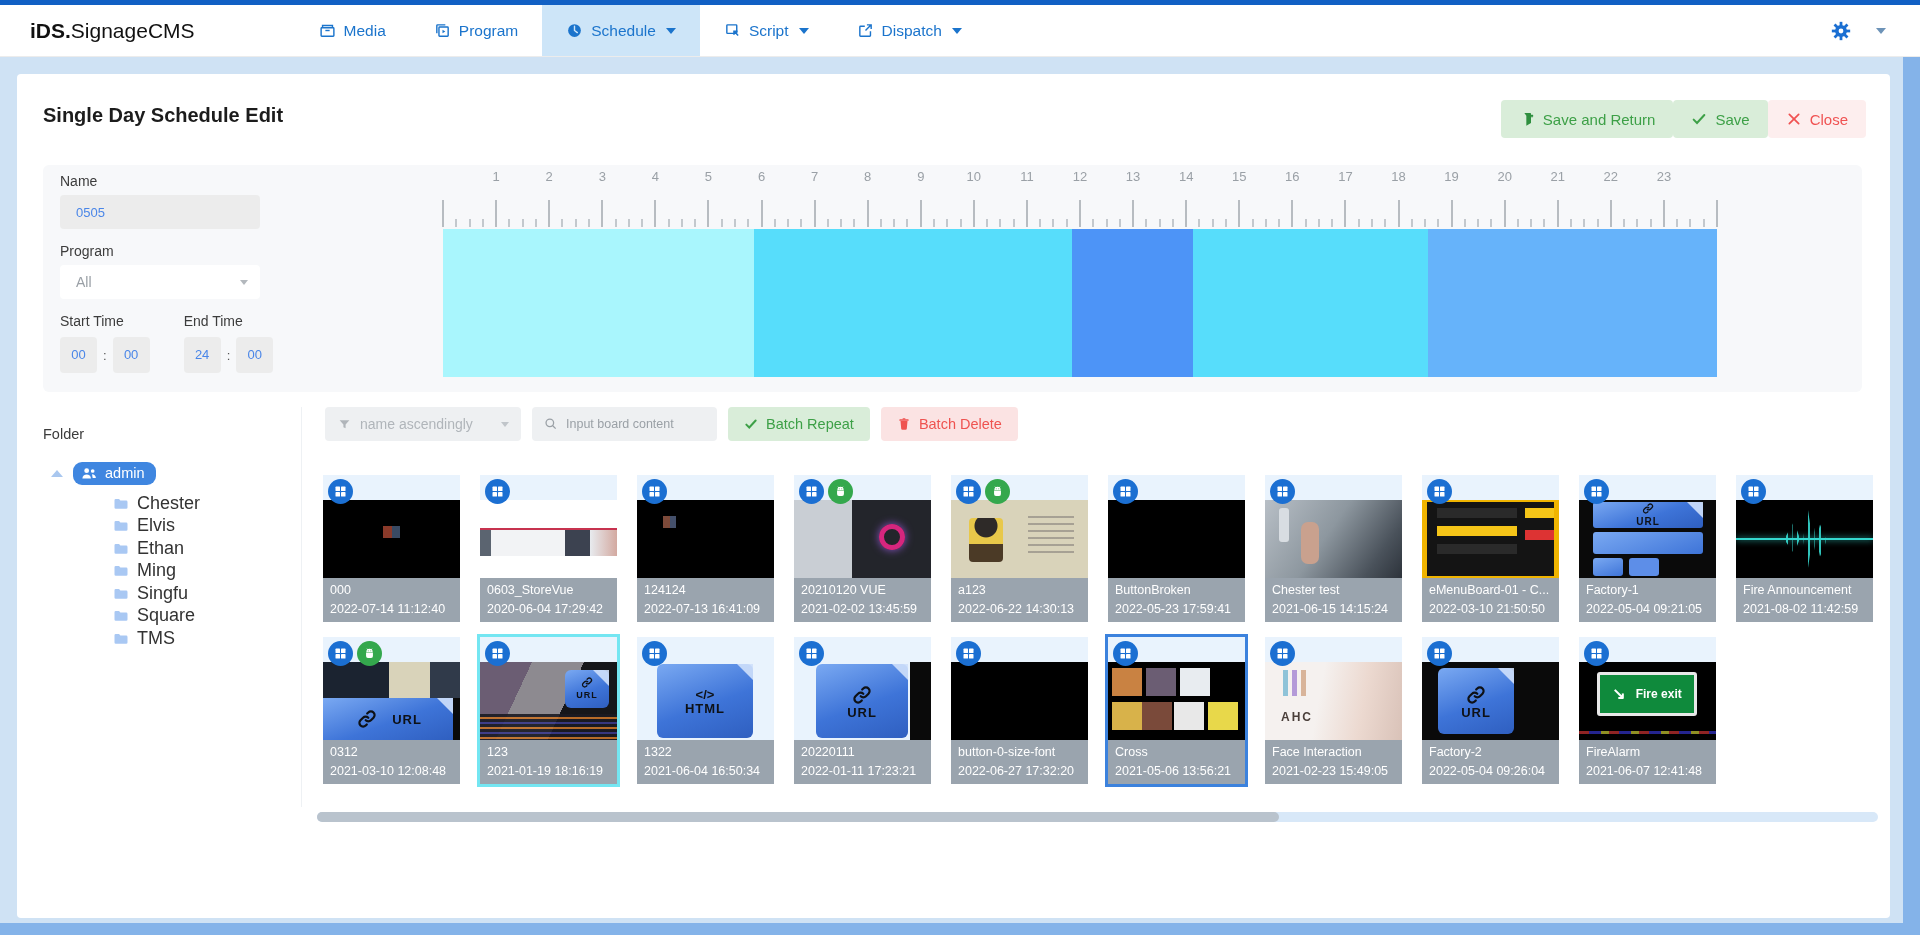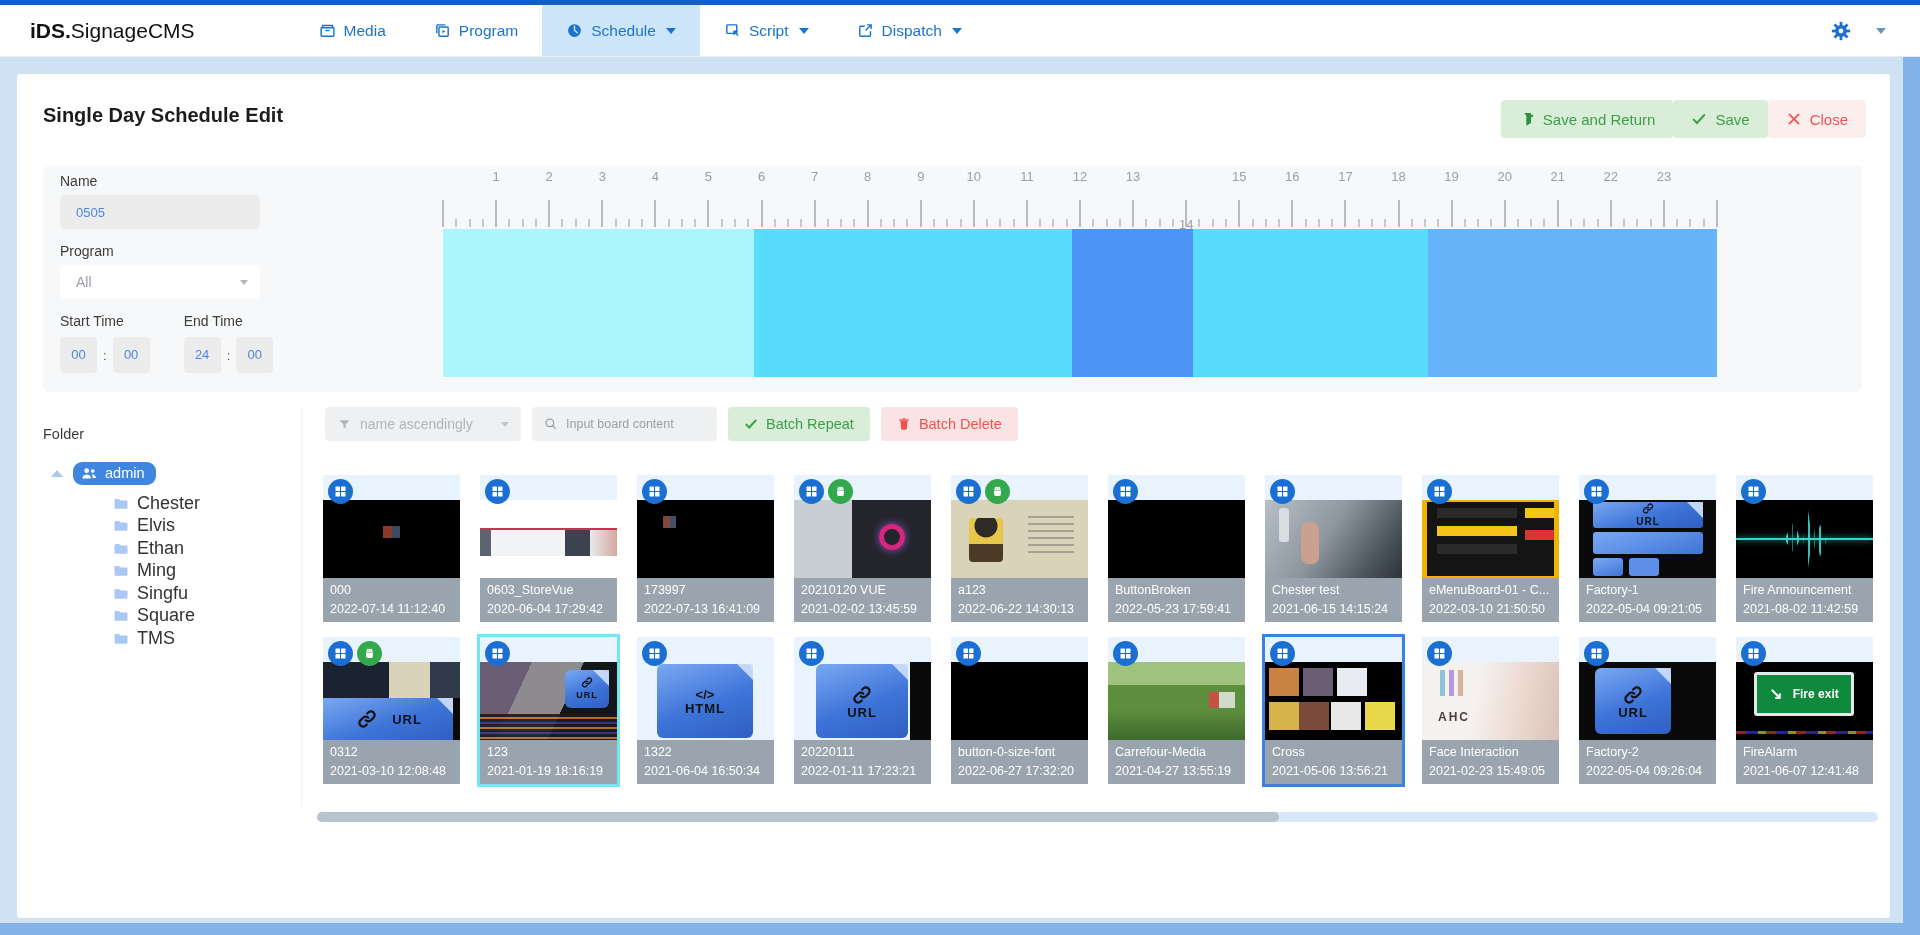--- a/index.html
+++ b/index.html
@@ -341,21 +341,21 @@
           <span style="left: 16.6667%;">4</span>
           <span style="left: 20.8333%;">5</span>
           <span style="left: 25%;">6</span>
           <span style="left: 29.1667%;">7</span>
           <span style="left: 33.3333%;">8</span>
           <span style="left: 37.5%;">9</span>
           <span style="left: 41.6667%;">10</span>
           <span style="left: 45.8333%;">11</span>
           <span style="left: 50%;">12</span>
           <span style="left: 54.1667%;">13</span>
-          <span style="left: 58.3333%; margin-top: 48px;">14</span>
+          <span style="left: 58.3333%;">14</span>
           <span style="left: 62.5%;">15</span>
           <span style="left: 66.6667%;">16</span>
           <span style="left: 70.8333%;">17</span>
           <span style="left: 75%;">18</span>
           <span style="left: 79.1667%;">19</span>
           <span style="left: 83.3333%;">20</span>
           <span style="left: 87.5%;">21</span>
           <span style="left: 91.6667%;">22</span>
           <span style="left: 95.8333%;">23</span>
         </div>
@@ -624,21 +624,21 @@
                 <rect x="12.8" y="12.8" width="7.2" height="7.2" rx="1"></rect>
               </g>
             </svg>
           </span>
         </div>
     <div class="thumb" data-thumb="black-dot-left">
       <span class="thumb-extra"></span>
 
     </div>
     <div class="caption">
-      <div class="media-name">173997</div>
+      <div class="media-name">124124</div>
       <div class="media-date">2022-07-13 16:41:09</div>
     </div>
   </div>
 
   <div class="card">
     <div class="badges">
           <span class="badge windows">
             <svg viewBox="0 0 24 24">
               <g fill="#fff">
                 <rect x="4" y="4" width="7.2" height="7.2" rx="1"></rect>
@@ -964,42 +964,20 @@
     <div class="thumb" data-thumb="black">
       <span class="thumb-extra"></span>
       
     </div>
     <div class="caption">
       <div class="media-name">button-0-size-font</div>
       <div class="media-date">2022-06-27 17:32:20</div>
     </div>
   </div>
 
-  <div class="card">
-    <div class="badges">
-          <span class="badge windows">
-            <svg viewBox="0 0 24 24">
-              <g fill="#fff">
-                <rect x="4" y="4" width="7.2" height="7.2" rx="1"></rect>
-                <rect x="12.8" y="4" width="7.2" height="7.2" rx="1"></rect>
-                <rect x="4" y="12.8" width="7.2" height="7.2" rx="1"></rect>
-                <rect x="12.8" y="12.8" width="7.2" height="7.2" rx="1"></rect>
-              </g>
-            </svg>
-          </span>
-        </div>
-    <div class="thumb" data-thumb="field">
-      <span class="thumb-extra"></span>
-      
-    </div>
-    <div class="caption">
-      <div class="media-name">Carrefour-Media</div>
-      <div class="media-date">2021-04-27 13:55:19</div>
-    </div>
-  </div>
 
   <div class="card sel-blue">
     <div class="badges">
           <span class="badge windows">
             <svg viewBox="0 0 24 24">
               <g fill="#fff">
                 <rect x="4" y="4" width="7.2" height="7.2" rx="1"></rect>
                 <rect x="12.8" y="4" width="7.2" height="7.2" rx="1"></rect>
                 <rect x="4" y="12.8" width="7.2" height="7.2" rx="1"></rect>
                 <rect x="12.8" y="12.8" width="7.2" height="7.2" rx="1"></rect>

